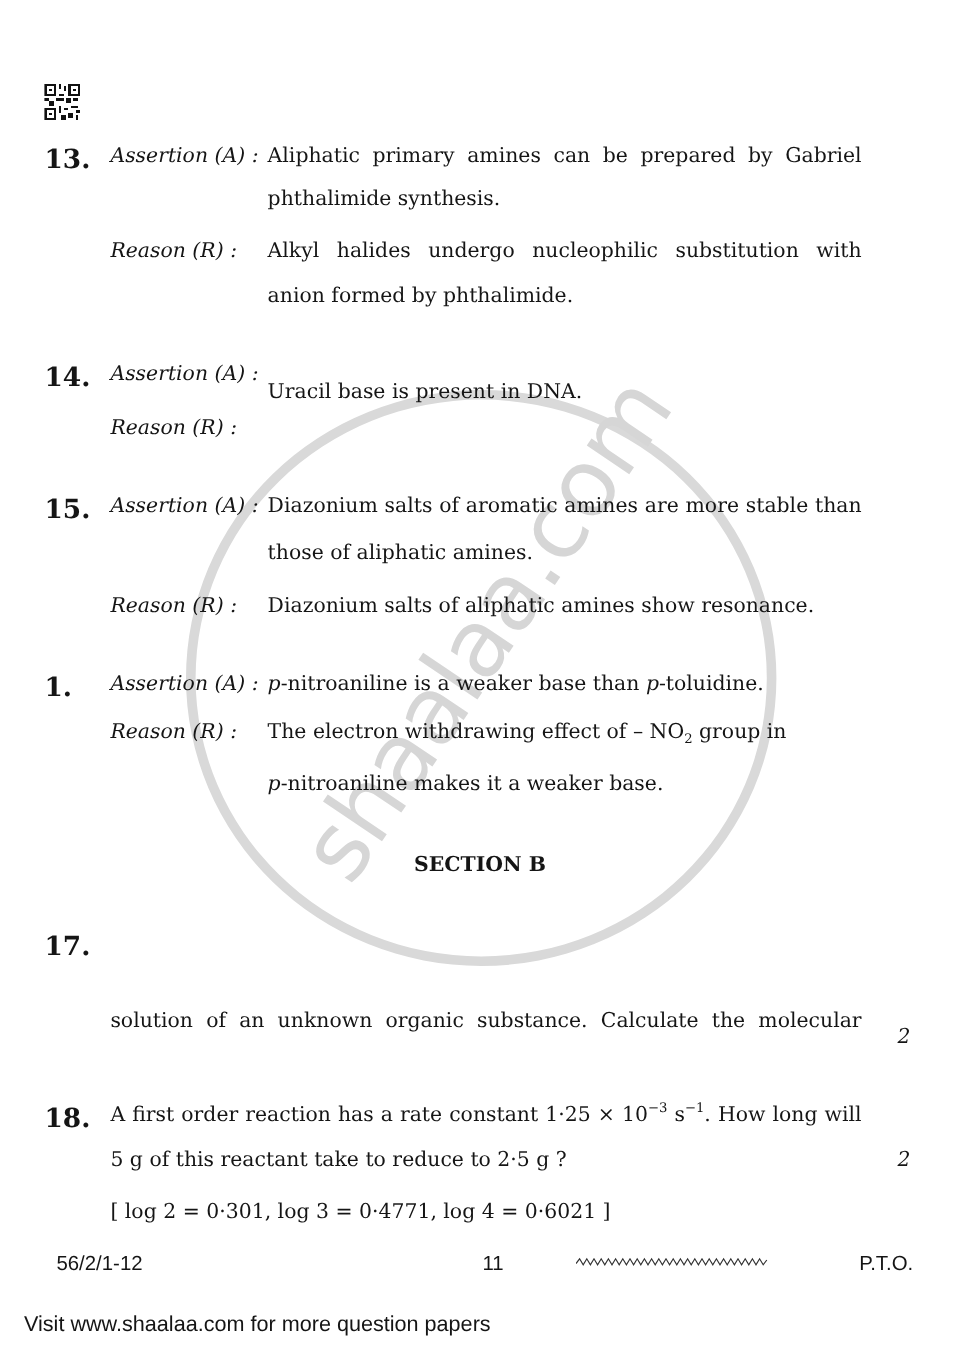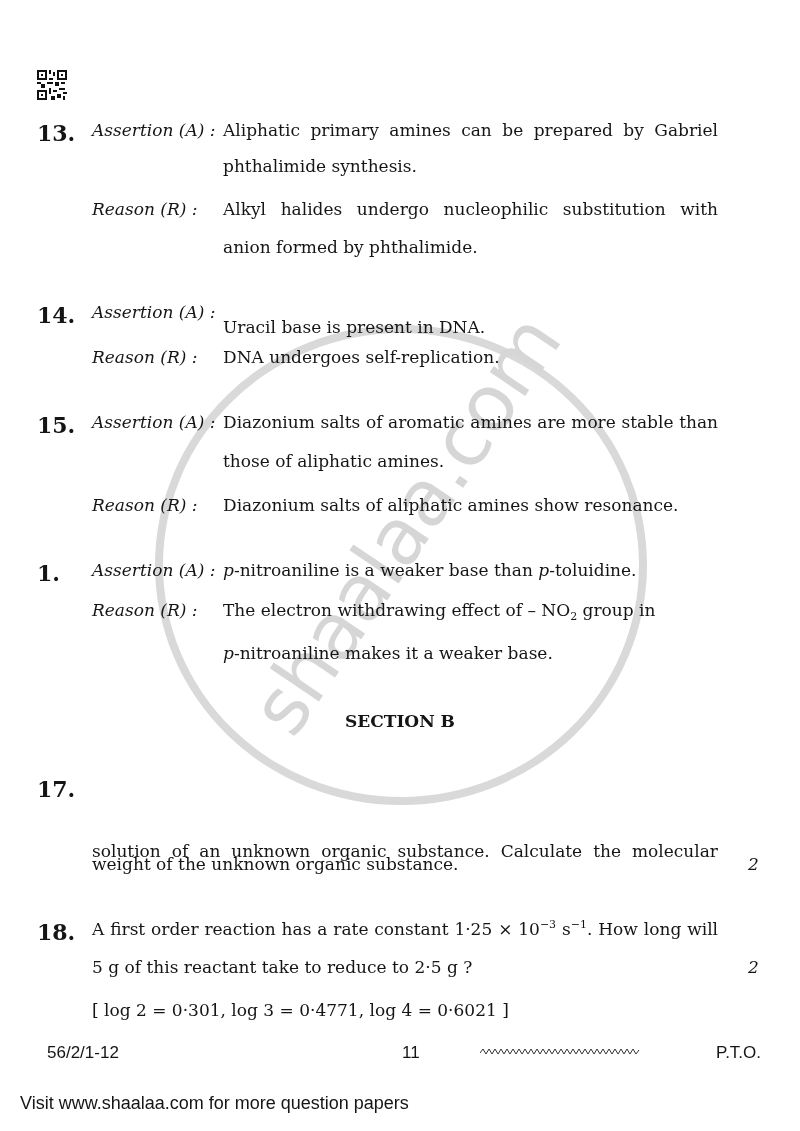--- a/index.html
+++ b/index.html
@@ -75,41 +75,39 @@
   <div class="txt just" style="top:120px">Aliphatic primary amines can be prepared by Gabriel</div>
   <div class="txt" style="top:156px">phthalimide synthesis.</div>
   <div class="lbl" style="top:199px">Reason (R) :</div>
   <div class="txt just" style="top:199px">Alkyl halides undergo nucleophilic substitution with</div>
   <div class="txt" style="top:237px">anion formed by phthalimide.</div>
 
   <div class="qnum" style="top:302px">14.</div>
   <div class="lbl" style="top:302px">Assertion (A) :</div>
   <div class="txt" style="top:317px">Uracil base is present in DNA.</div>
   <div class="lbl" style="top:347px">Reason (R) :</div>
-  <div class="txt" style="top:347px">DNA undergoes self-replication.</div>
 
   <div class="qnum" style="top:412px">15.</div>
   <div class="lbl" style="top:412px">Assertion (A) :</div>
   <div class="txt just" style="top:412px">Diazonium salts of aromatic amines are more stable than</div>
   <div class="txt" style="top:451px">those of aliphatic amines.</div>
   <div class="lbl" style="top:495px">Reason (R) :</div>
   <div class="txt" style="top:495px">Diazonium salts of aliphatic amines show resonance.</div>
 
   <div class="qnum" style="top:560px">1.</div>
   <div class="lbl" style="top:560px">Assertion (A) :</div>
   <div class="txt" style="top:560px"><i>p</i><span>-nitroaniline is a weaker base than </span><i>p</i><span>-toluidine.</span></div>
   <div class="lbl" style="top:600px">Reason (R) :</div>
   <div class="txt" style="top:600px"><span>The electron withdrawing effect of  – NO</span><sub>2</sub><span> group in</span></div>
   <div class="txt" style="top:643px"><i>p</i><span>-nitroaniline makes it a weaker base.</span></div>
 
   <div class="section" style="top:711px">SECTION B</div>
 
   <div class="qnum" style="top:776px">17.</div>
   <div class="body2 just" style="top:841px">solution of an unknown organic substance. Calculate the molecular</div>
-  <div class="body2" style="top:854px">weight of the unknown organic substance.</div>
   <div class="marks" style="top:854px">2</div>
 
   <div class="qnum" style="top:919px">18.</div>
   <div class="body2 just" style="top:919px"><span>A first order reaction has a rate constant 1·25 × 10</span><sup>−3</sup><span> s</span><sup>−1</sup><span>. How long will</span></div>
   <div class="body2" style="top:957px">5 g of this reactant take to reduce to 2·5 g ?</div>
   <div class="marks" style="top:957px">2</div>
   <div class="body2" style="top:1000px">[ log 2 = 0·301,  log 3 = 0·4771,  log 4 = 0·6021 ]</div>
 
   <div class="footer" style="left:37px">56/2/1-12</div>
   <div class="footer" style="left:392px">11</div>

